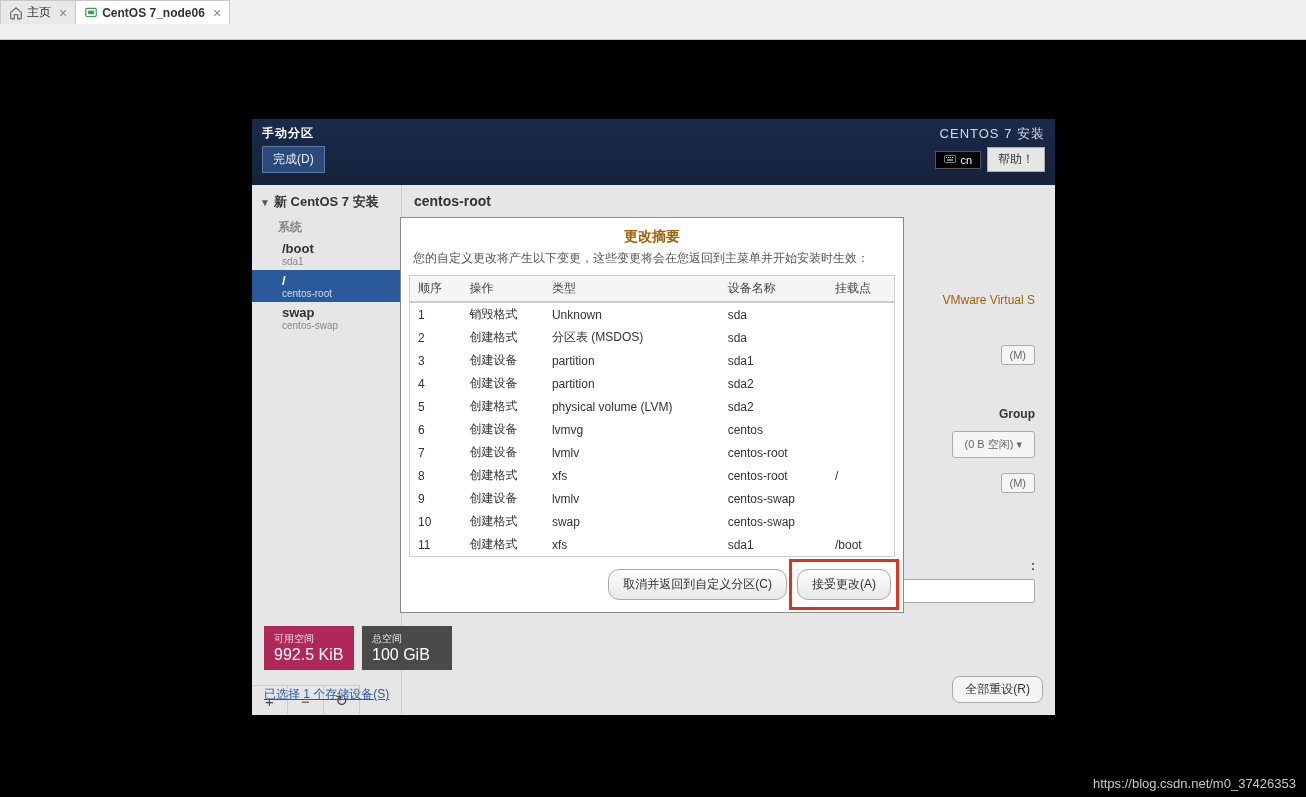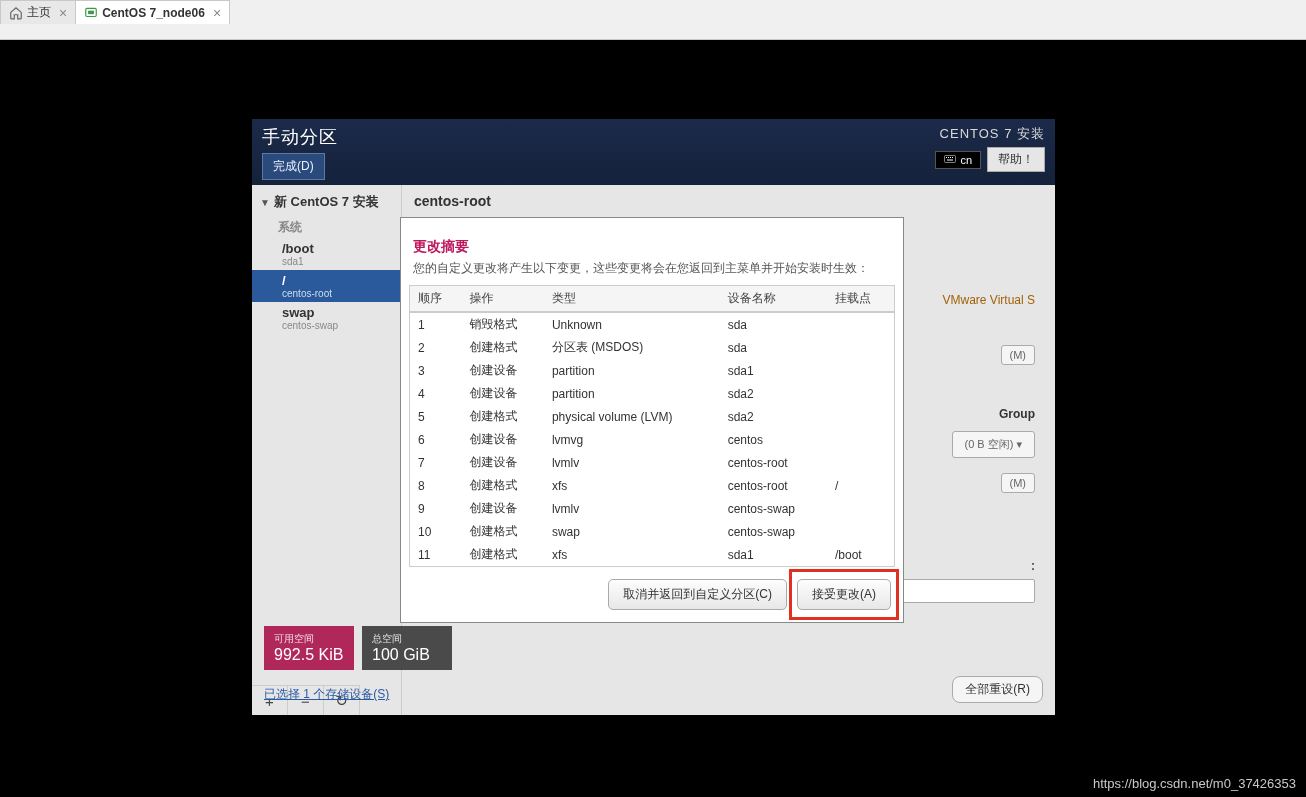--- a/index.html
+++ b/index.html
@@ -9,21 +9,21 @@
 .tabbar { background: #f0f0f0; height: 40px; display: flex; border-bottom: 1px solid #c8c8c8; }
 .tab { display: flex; align-items: center; gap: 4px; padding: 0 8px; height: 24px; background: #fff; border: 1px solid #c8c8c8; border-bottom: none; font-size: 12px; color: #333; margin-right: -1px; }
 .tab.inactive { background: #e8e8e8; }
 .tab .icon { width: 14px; height: 14px; display: inline-flex; align-items: center; justify-content: center; }
 .tab .close { color: #888; font-size: 14px; cursor: pointer; padding-left: 4px; }
 
 
 .stage { position: absolute; left: 252px; top: 119px; width: 803px; height: 596px; background: #e6e6e6; display: flex; flex-direction: column; }
 .topbar { height: 66px; background: linear-gradient(#1b2a4a, #15223b); color: #fff; display: flex; align-items: flex-start; padding: 6px 10px 0 10px; position: relative; }
 .topleft { display: flex; flex-direction: column; gap: 4px; }
-.title { font-size: 18px; font-weight: 400; letter-spacing: 1px; }
+.title { font-size: 12px; font-weight: 700; letter-spacing: 1px; }
 .done-btn { background: #2a4a7b; border: 1px solid #5a7aa5; color: #e8f0ff; font-size: 12px; padding: 4px 10px; cursor: pointer; width: fit-content; }
 .topright { margin-left: auto; display: flex; flex-direction: column; align-items: flex-end; gap: 4px; }
 .installname { font-size: 13px; color: #d8d8d8; letter-spacing: 1px; }
 .kb-row { display: flex; align-items: center; gap: 6px; }
 .kb-ind { background: #000; color: #fff; border: 1px solid #555; font-size: 11px; padding: 2px 8px; display: flex; align-items: center; gap: 4px; }
 .help-btn { background: #e6e6e6; border: 1px solid #aaa; font-size: 12px; padding: 3px 10px; cursor: pointer; color: #333; }
 
 .main { flex: 1; display: flex; position: relative; background: #e6e6e6; overflow: hidden; }
 .sidepanel { width: 150px; border-right: 1px solid #ccc; padding-top: 2px; position: relative; }
 .section-head { display: flex; align-items: center; font-size: 13px; font-weight: bold; color: #333; padding: 6px 4px 6px 8px; }
@@ -50,30 +50,30 @@
 .card { padding: 6px 10px; color: #fff; min-width: 90px; }
 .card-free { background: #b0275a; }
 .card-total { background: #4a4a4a; }
 .card-label { font-size: 10px; opacity: .85; }
 .card-value { font-size: 16px; font-weight: 500; }
 .storage-link { color: #2a5aa5; font-size: 12px; text-decoration: underline; margin-top: 16px; display: inline-block; cursor: pointer; }
 .reset-btn { position: absolute; right: 0; bottom: 0; background: #f5f5f5; border: 1px solid #aaa; border-radius: 8px; padding: 4px 12px; font-size: 12px; cursor: pointer; color: #333; }
 
 
 .dialog { position: absolute; left: 148px; top: 98px; width: 504px; background: #fff; border: 1px solid #888; display: flex; flex-direction: column; z-index: 10; }
-.dlg-title { font-size: 14px; font-weight: bold; padding: 20px 12px 4px 12px; color: #be185d; }
+.dlg-title { font-size: 14px; font-weight: bold; padding: 10px 12px 4px 12px; color: #a16207; text-align: center; }
 .dlg-sub { font-size: 12px; color: #555; padding: 0 12px 8px 12px; }
 .dlg-table { margin: 0 8px; border: 1px solid #ccc; font-size: 12px; }
 .dlg-table table { width: 100%; border-collapse: collapse; }
 .dlg-table th { text-align: left; font-weight: normal; color: #444; padding: 4px 8px; border-bottom: 2px solid #ccc; background: #f5f5f5; font-size: 12px; }
 .dlg-table td { padding: 3px 8px; color: #333; }
 .op-destroy { color: #d03020; }
 .op-create { color: #2a9a3a; }
 .dlg-buttons { display: flex; justify-content: flex-end; gap: 10px; padding: 12px; }
-.dlg-btn { background: linear-gradient(#fdfdfd, #e8e8e8); border: 1px solid #aaa; border-radius: 5px; padding: 6px 14px; font-size: 12px; cursor: pointer; color: #333; }
+.dlg-btn { background: linear-gradient(#fdfdfd, #e8e8e8); border: 1px solid #aaa; border-radius: 11px; padding: 6px 14px; font-size: 12px; cursor: pointer; color: #333; }
 .accept-highlight { position: relative; }
 .accept-highlight::after { content: ""; position: absolute; left: -8px; top: -10px; right: -8px; bottom: -10px; border: 3px solid #e03020; pointer-events: none; }
 
 .watermark { position: absolute; right: 10px; bottom: 6px; color: #c8c8c8; font-size: 13px; font-family: Arial, sans-serif; }
 </style>
 </head>
 <body>
 
 <div class="tabbar">
   <div class="tab inactive">

